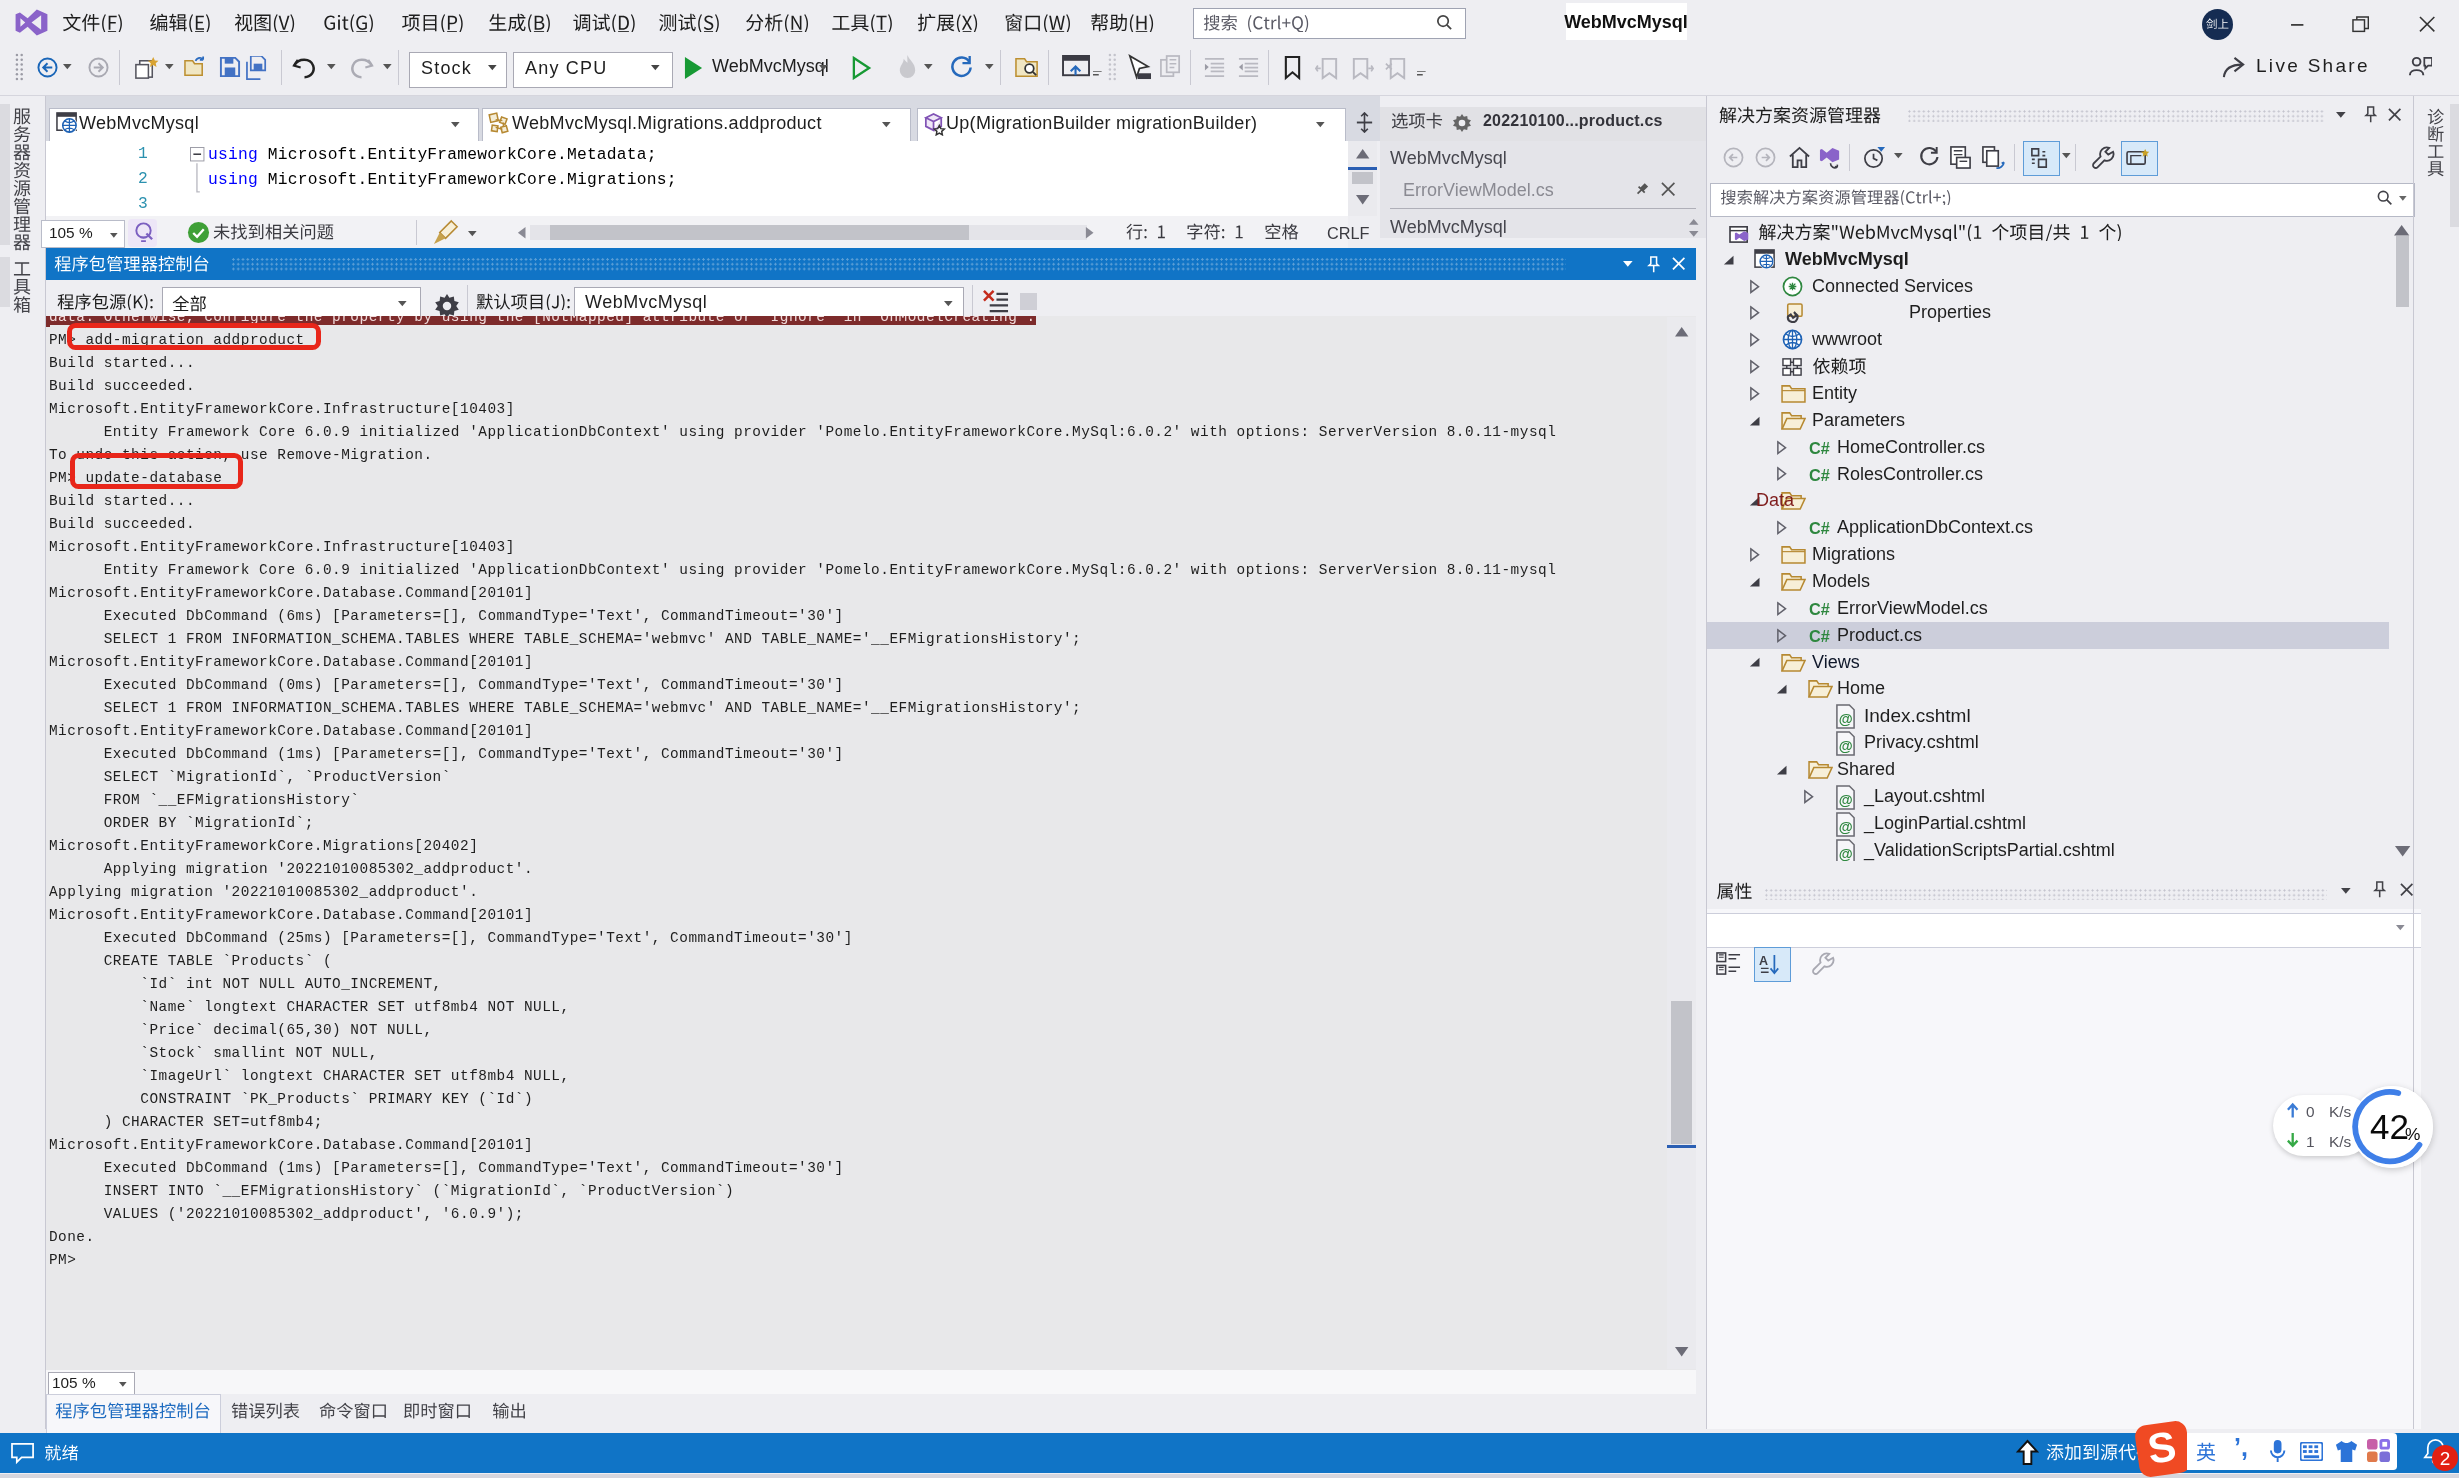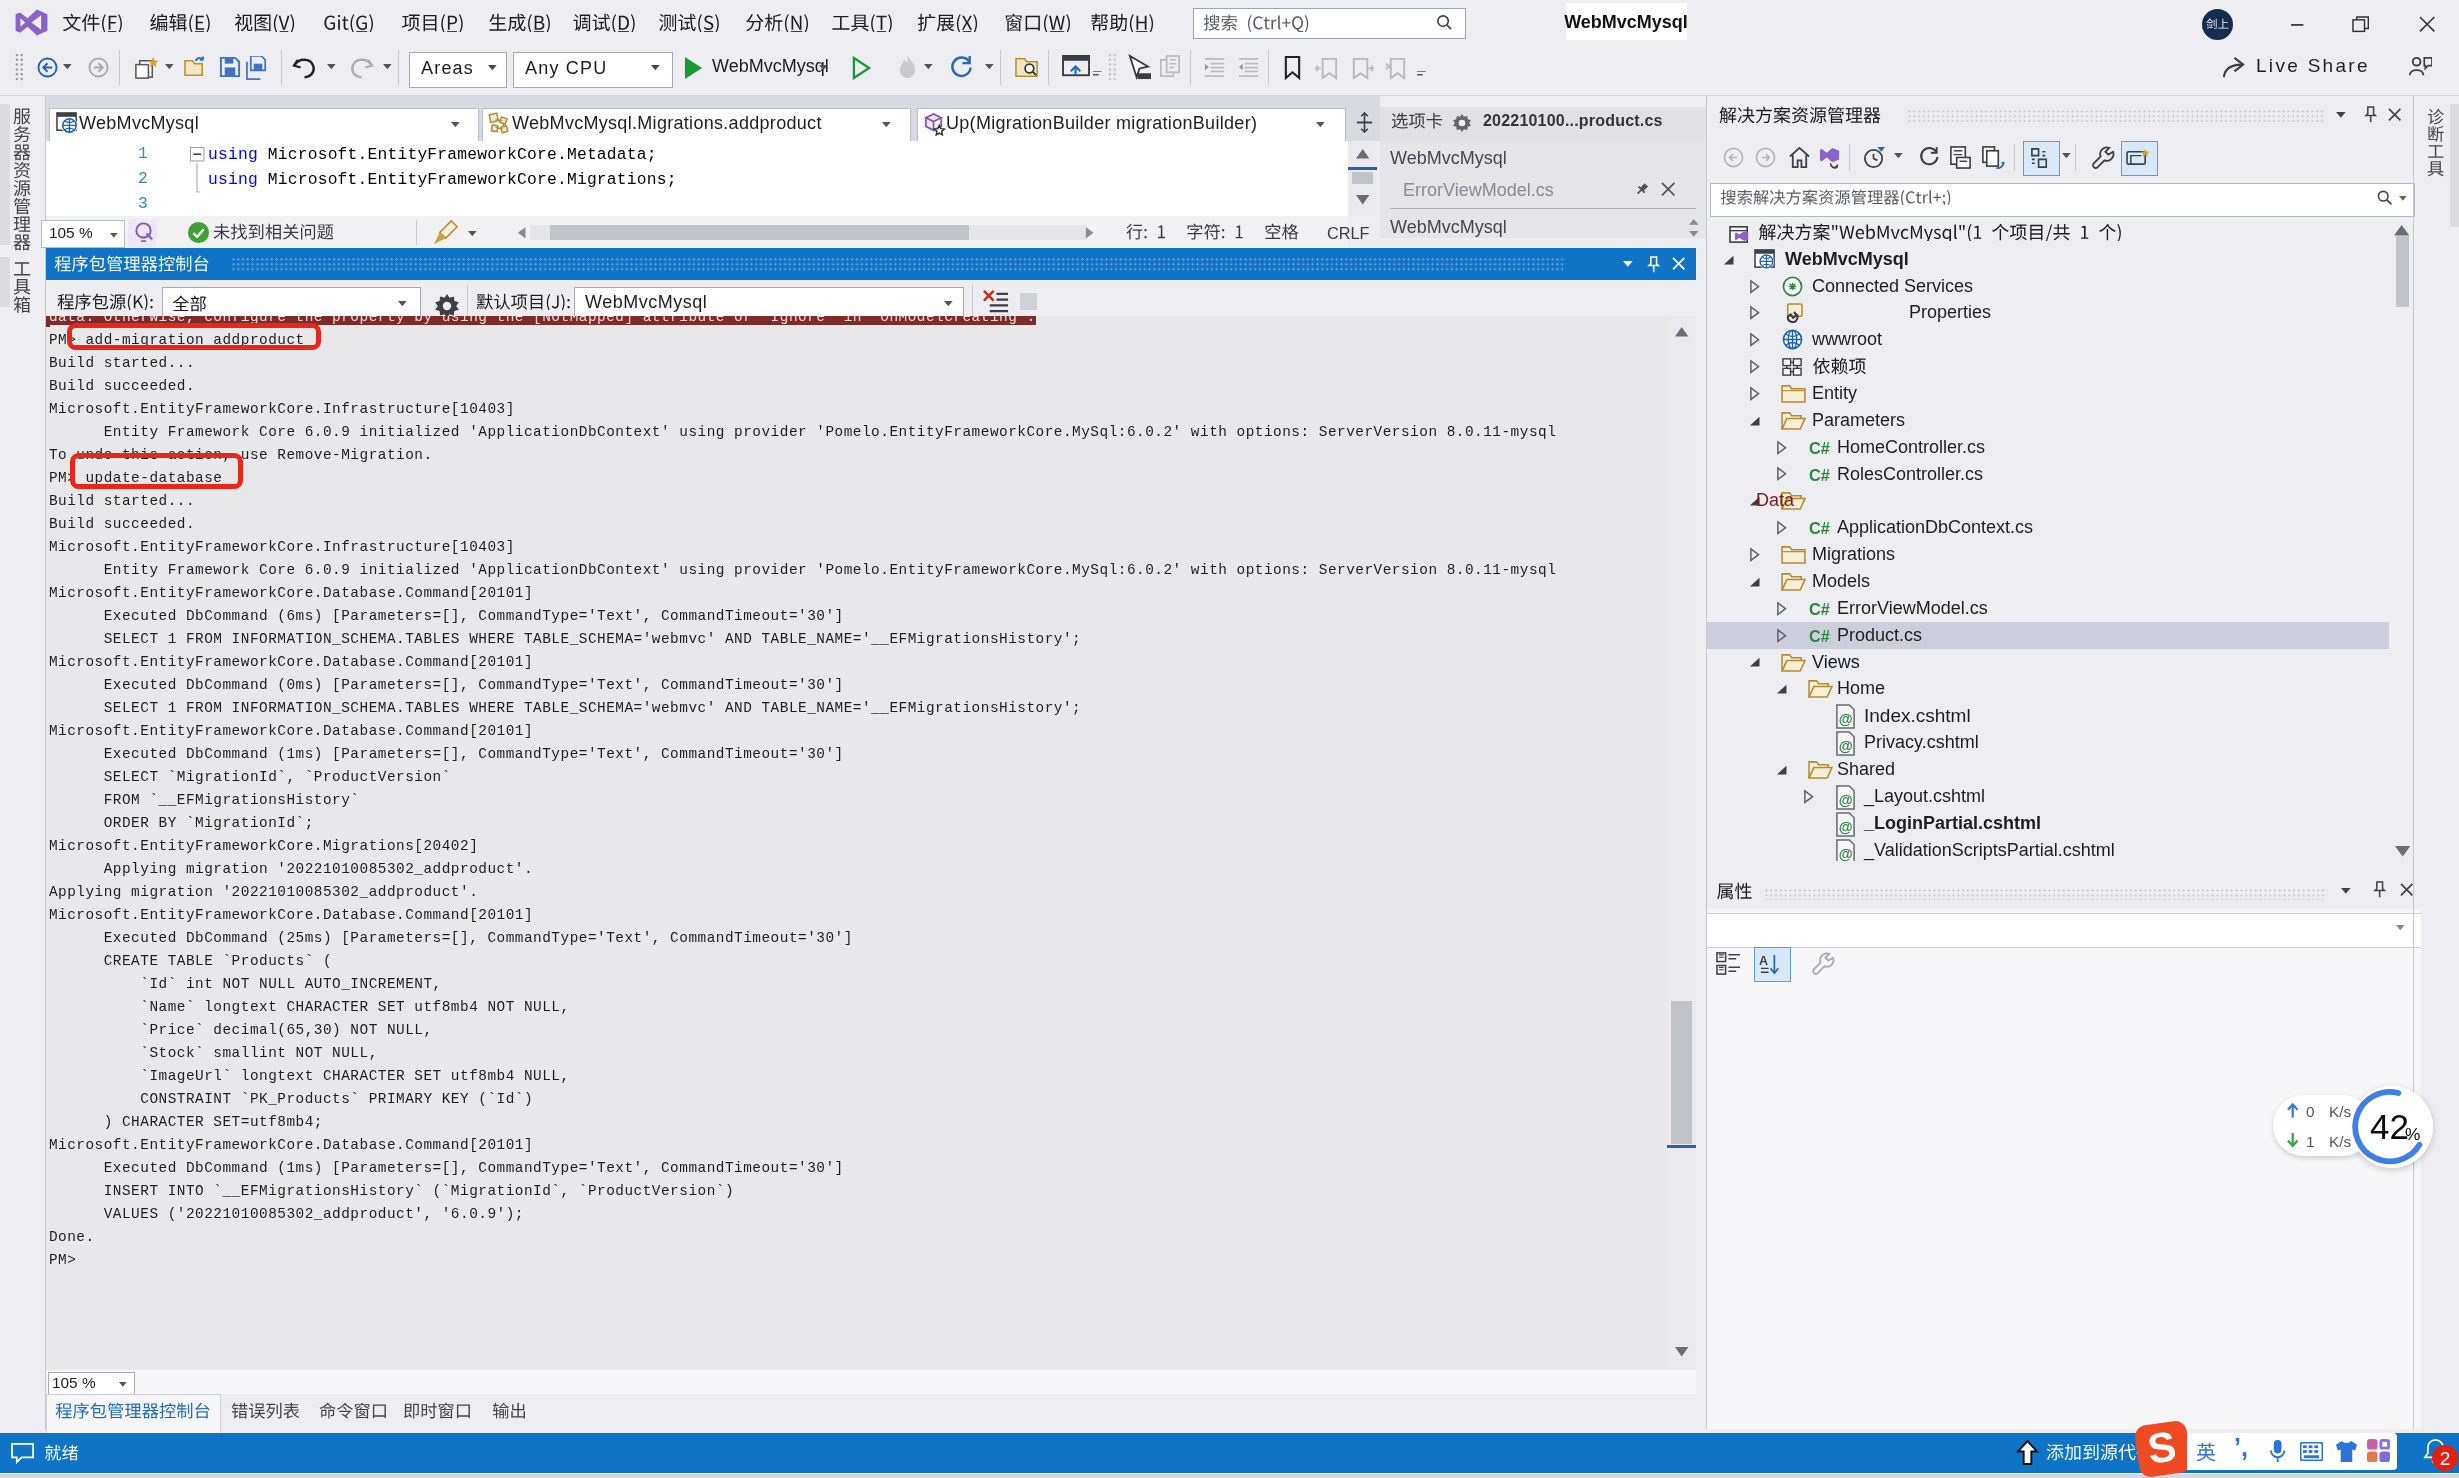--- a/index.html
+++ b/index.html
@@ -342,21 +342,21 @@
     </svg>
 <svg class="a" style="left:348px;top:56px" width="27" height="25" viewBox="0 0 28 26">
       <path d="M21 4 L25 10 L18 12" fill="none" stroke="#ABABB4" stroke-width="2.2"></path>
       <path d="M24.5 9.5 C20 2 8 2 5 10 C3 16 7 22 14 22" fill="none" stroke="#ABABB4" stroke-width="2.6"></path>
     </svg>
 <svg class="a" style="left:383px;top:63px" width="9.6" height="7.7" viewBox="0 0 10 8">
       <path d="M0 1 L9 1 L4.5 6.5 Z" fill="#555"></path>
     </svg>
 <div class="a" style="left:398px;top:50px;width:1px;height:35px;background:#C9C9D2"></div>
 <div class="a" style="left:409px;top:52px;width:96px;height:34px;background:#fff;border:1px solid #A9A9B4"></div>
-<div class="a" style="left:421px;top:58px;font-size:18px;letter-spacing:1.2px;color:#1E1E1E">Areas</div>
+<div class="a" style="left:421px;top:58px;font-size:18px;letter-spacing:1.2px;color:#1E1E1E">Stock</div>
 <svg class="a" style="left:488px;top:64px" width="9.6" height="7.7" viewBox="0 0 10 8">
       <path d="M0 1 L9 1 L4.5 6.5 Z" fill="#444"></path>
     </svg>
 <div class="a" style="left:513px;top:52px;width:158px;height:34px;background:#fff;border:1px solid #A9A9B4"></div>
 <div class="a" style="left:525px;top:58px;font-size:18px;letter-spacing:1.2px;color:#1E1E1E">Any CPU</div>
 <svg class="a" style="left:651px;top:64px" width="9.6" height="7.7" viewBox="0 0 10 8">
       <path d="M0 1 L9 1 L4.5 6.5 Z" fill="#444"></path>
     </svg>
 <svg class="a" style="left:683px;top:56px" width="21" height="24" viewBox="0 0 22 25">
       <path d="M2 1 L20 12.5 L2 24 Z" fill="#179934"></path>
@@ -1127,21 +1127,21 @@
     </svg>
 <svg class="a" style="left:1835px;top:785px" width="21" height="25" viewBox="0 0 22 26">
       <path d="M2 1 L15 1 L20 6 L20 25 L2 25 Z" fill="#F6F6F9" stroke="#6A6A72" stroke-width="1.6"></path>
       <text x="4" y="21" font-family="Liberation Sans" font-weight="bold" font-size="15" fill="#2E873F">@</text>
     </svg>
 <div class="a" style="left:1864px;top:786px;font-size:18px;color:#1E1E1E;font-weight:normal">_Layout.cshtml</div>
 <svg class="a" style="left:1835px;top:812px" width="21" height="25" viewBox="0 0 22 26">
       <path d="M2 1 L15 1 L20 6 L20 25 L2 25 Z" fill="#F6F6F9" stroke="#6A6A72" stroke-width="1.6"></path>
       <text x="4" y="21" font-family="Liberation Sans" font-weight="bold" font-size="15" fill="#2E873F">@</text>
     </svg>
-<div class="a" style="left:1864px;top:813px;font-size:18px;color:#1E1E1E;font-weight:bold">_LoginPartial.cshtml</div>
+<div class="a" style="left:1864px;top:813px;font-size:18px;color:#1E1E1E;font-weight:normal">_LoginPartial.cshtml</div>
 <svg class="a" style="left:1835px;top:839px" width="21" height="25" viewBox="0 0 22 26">
       <path d="M2 1 L15 1 L20 6 L20 25 L2 25 Z" fill="#F6F6F9" stroke="#6A6A72" stroke-width="1.6"></path>
       <text x="4" y="21" font-family="Liberation Sans" font-weight="bold" font-size="15" fill="#2E873F">@</text>
     </svg>
 <div class="a" style="left:1864px;top:840px;font-size:18px;color:#1E1E1E;font-weight:normal">_ValidationScriptsPartial.cshtml</div>
 <svg class="a" style="left:2393px;top:224px;" width="17.3" height="13.4" viewBox="0 0 18 14">
       <path d="M9 1 L17 12 L1 12 Z" fill="#6C6C77"></path>
     </svg>
 <div class="a" style="left:2396px;top:236px;width:13.4px;height:71px;background:#C2C3C9"></div>
 <svg class="a" style="left:2394px;top:843px;" width="17.3" height="15.4" viewBox="0 0 18 16">

